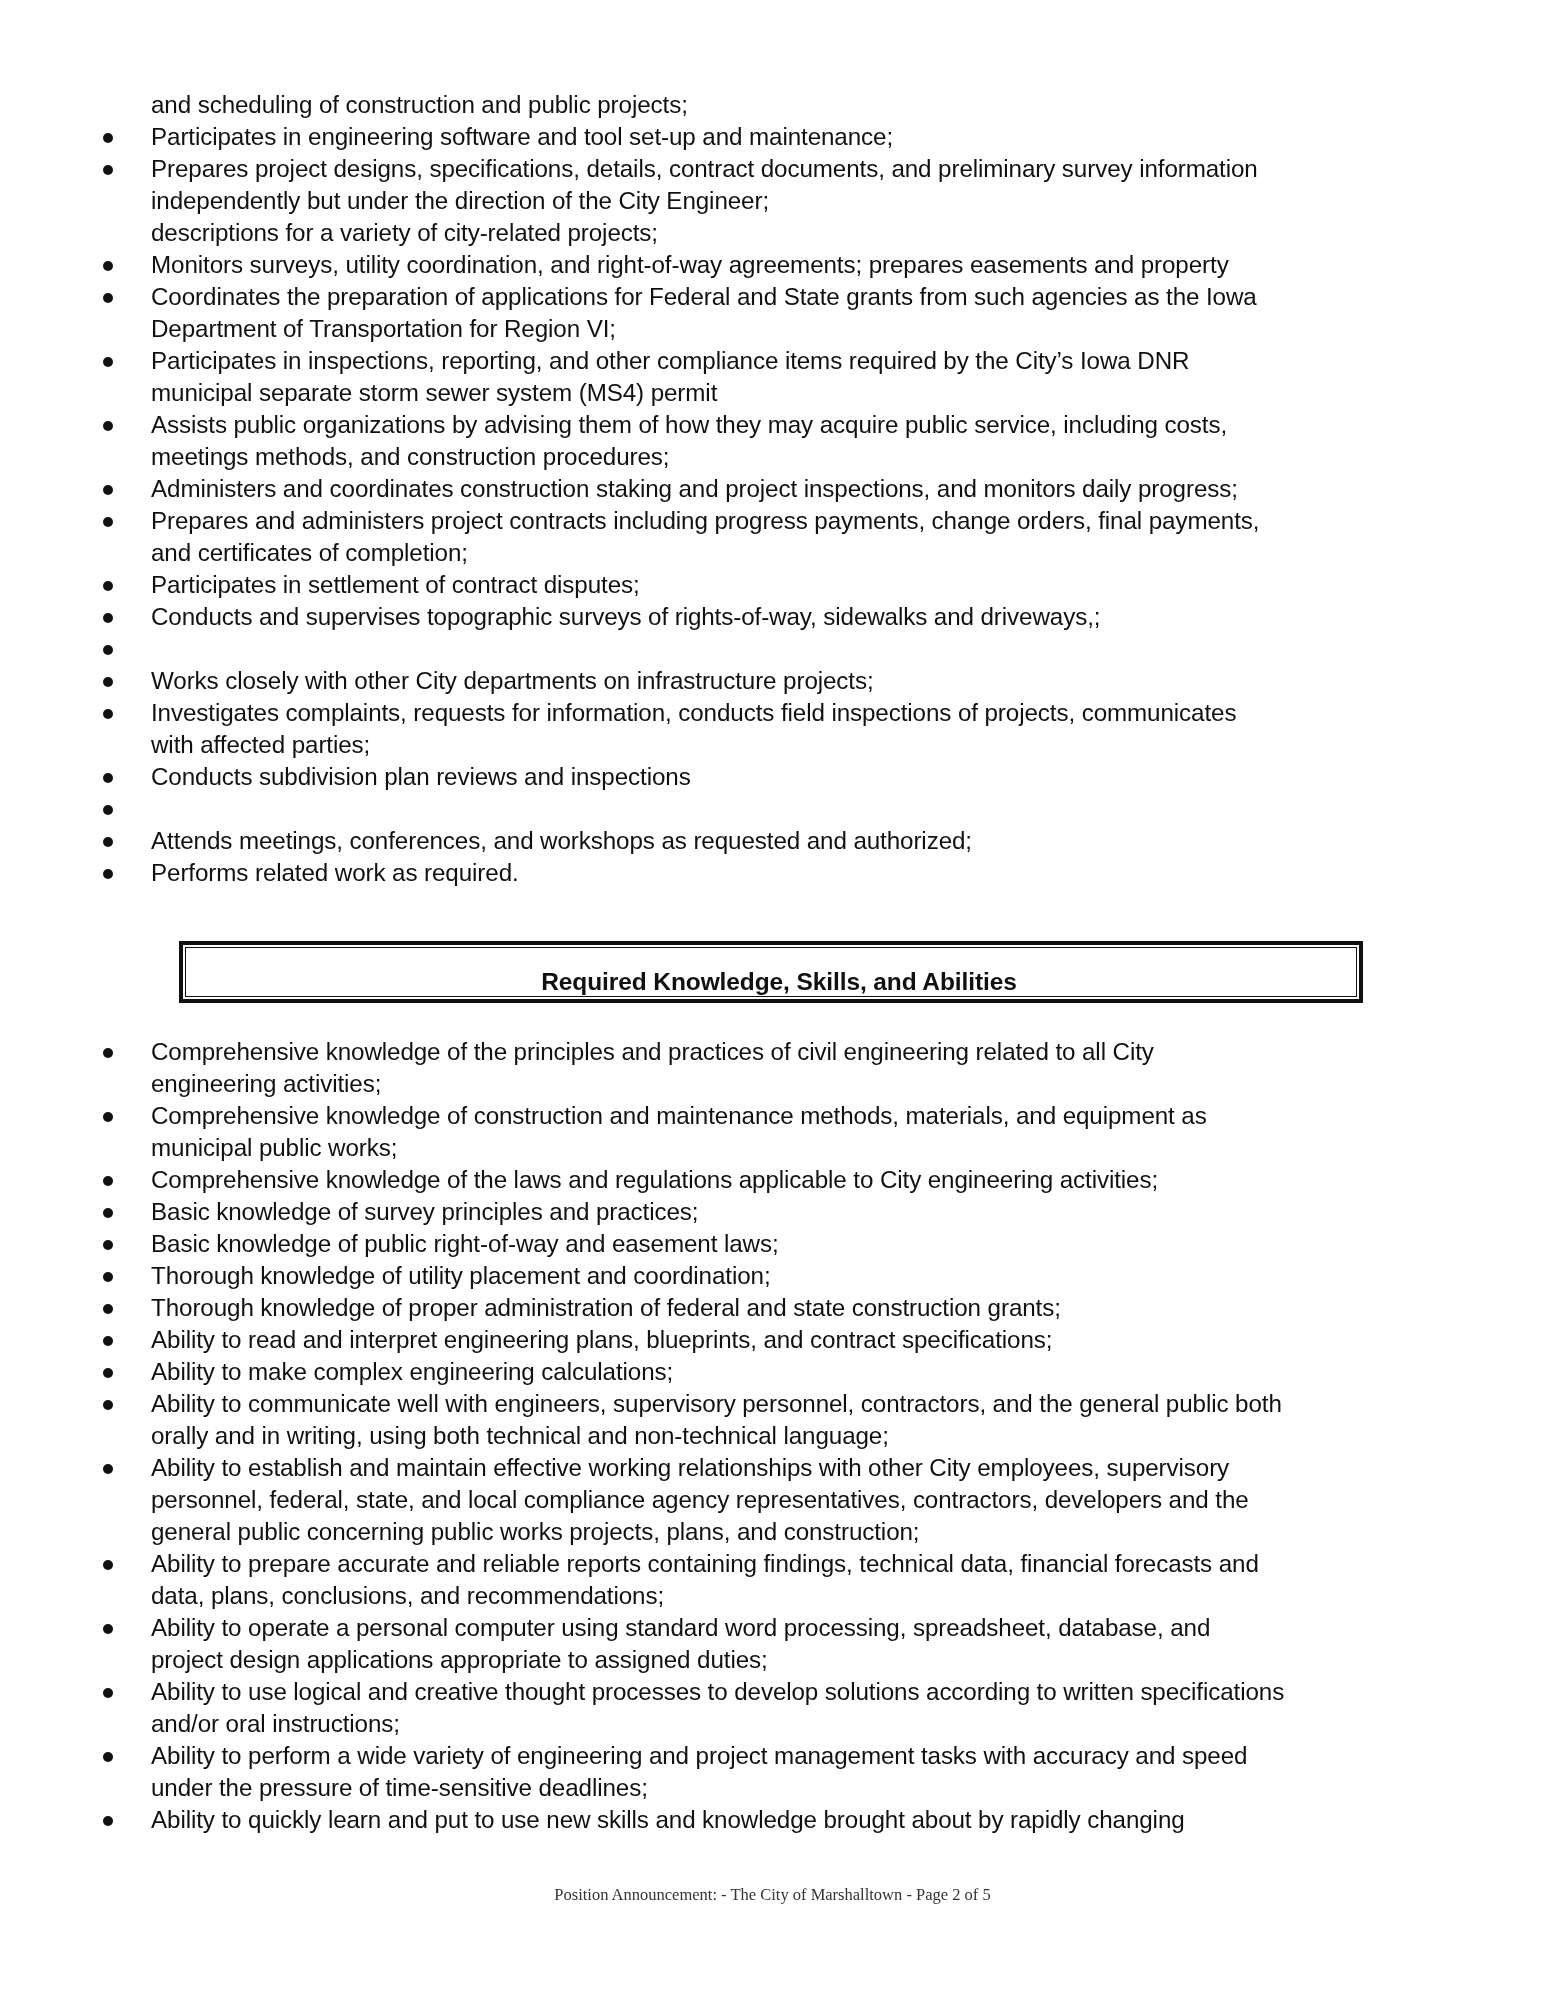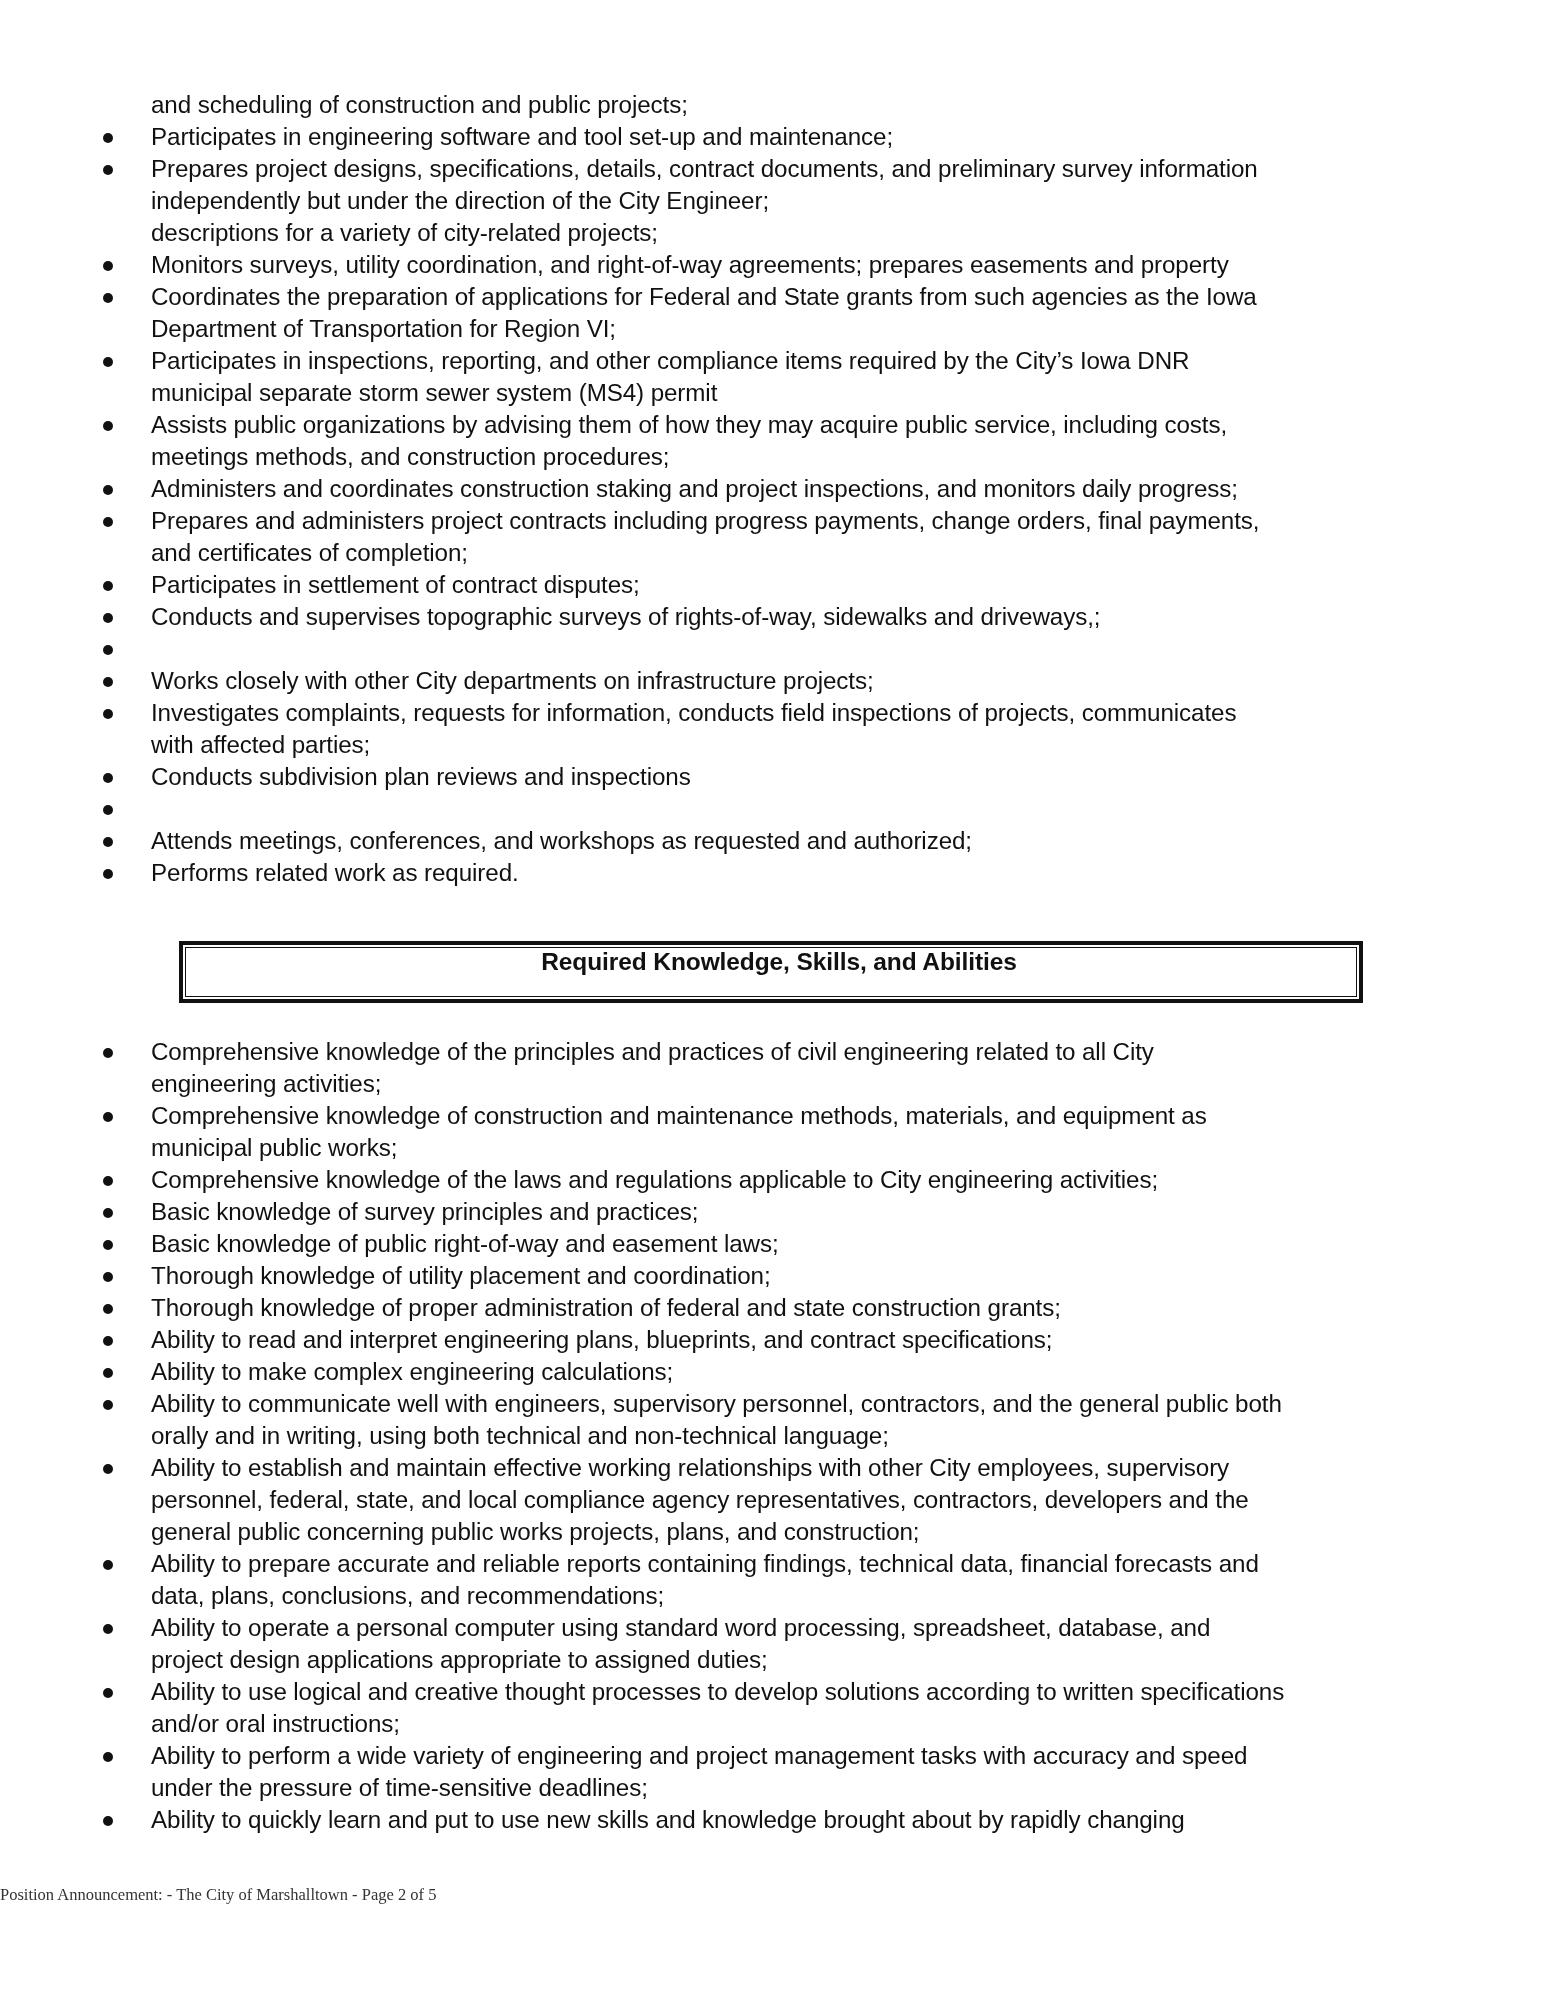--- a/index.html
+++ b/index.html
@@ -59,35 +59,36 @@
       box-sizing: border-box;
       border: 4px solid #111111;
       padding: 2px;
     }
     .section-box-inner {
       width: 100%;
       height: 100%;
       box-sizing: border-box;
       border: 1.5px solid #111111;
       display: flex;
-      align-items: flex-start;
+      align-items: flex-end;
       justify-content: center;
       padding-left: 16px;
     }
     .section-title {
       font-weight: bold;
       font-size: 24.5px;
       font-family: "Liberation Sans", sans-serif;
       letter-spacing: -0.1px;
     }
     .footer {
       position: absolute;
       left: 0;
       width: 1545px;
       top: 1885px;
+      text-align: center;
       font-family: "Liberation Serif", serif;
       font-size: 16.5px;
       color: #333333;
     }
   </style>
 </head>
 <body>
 
 <div class="page">
 

